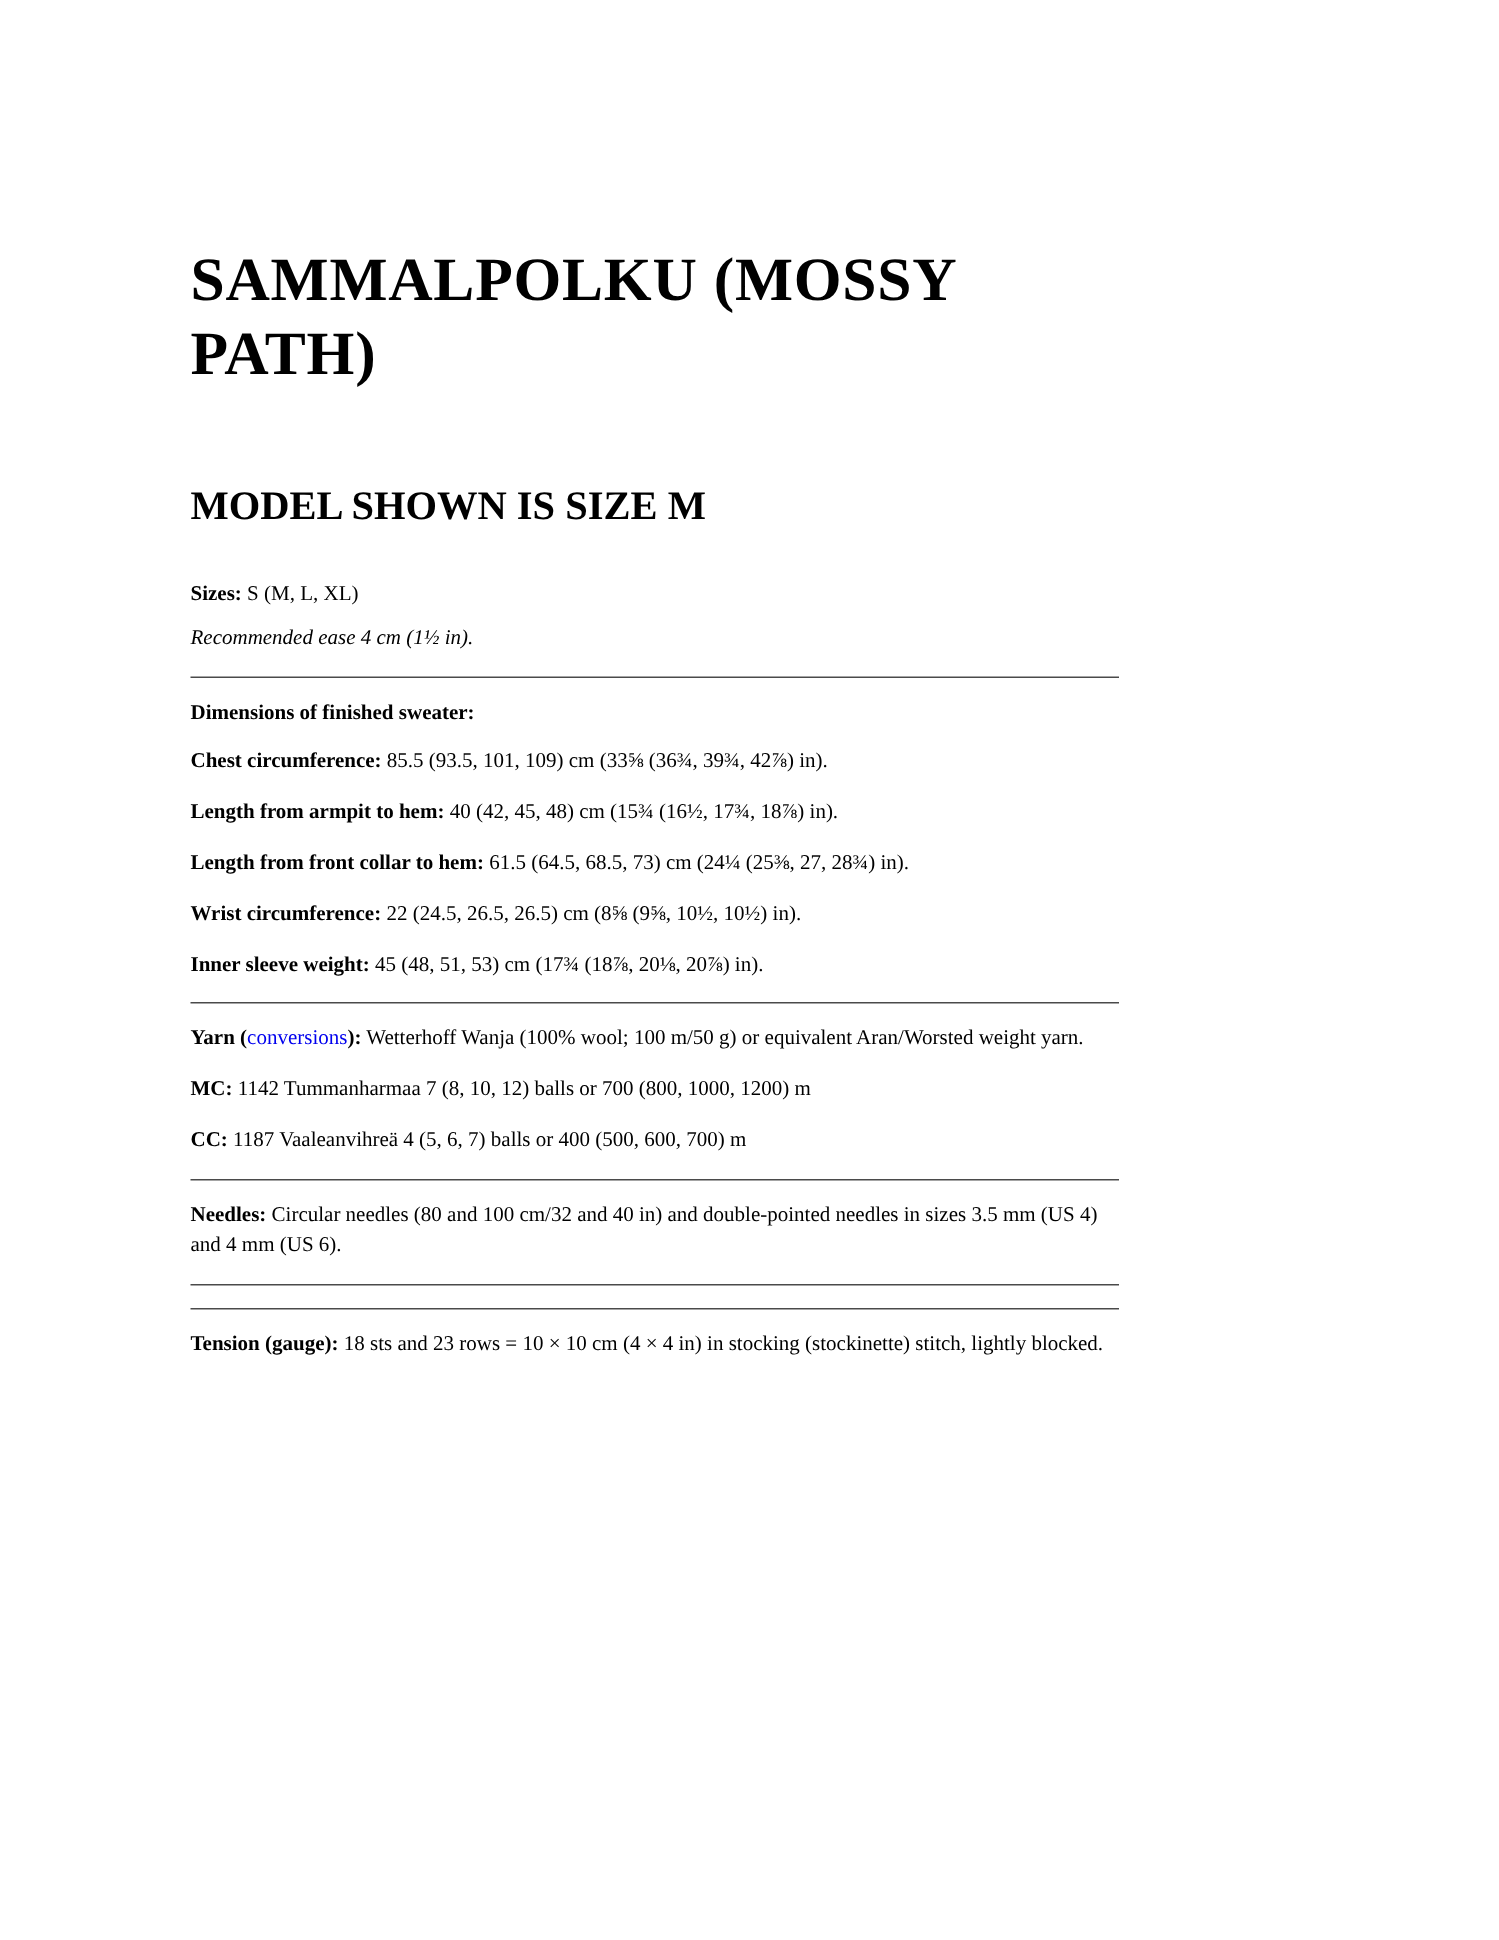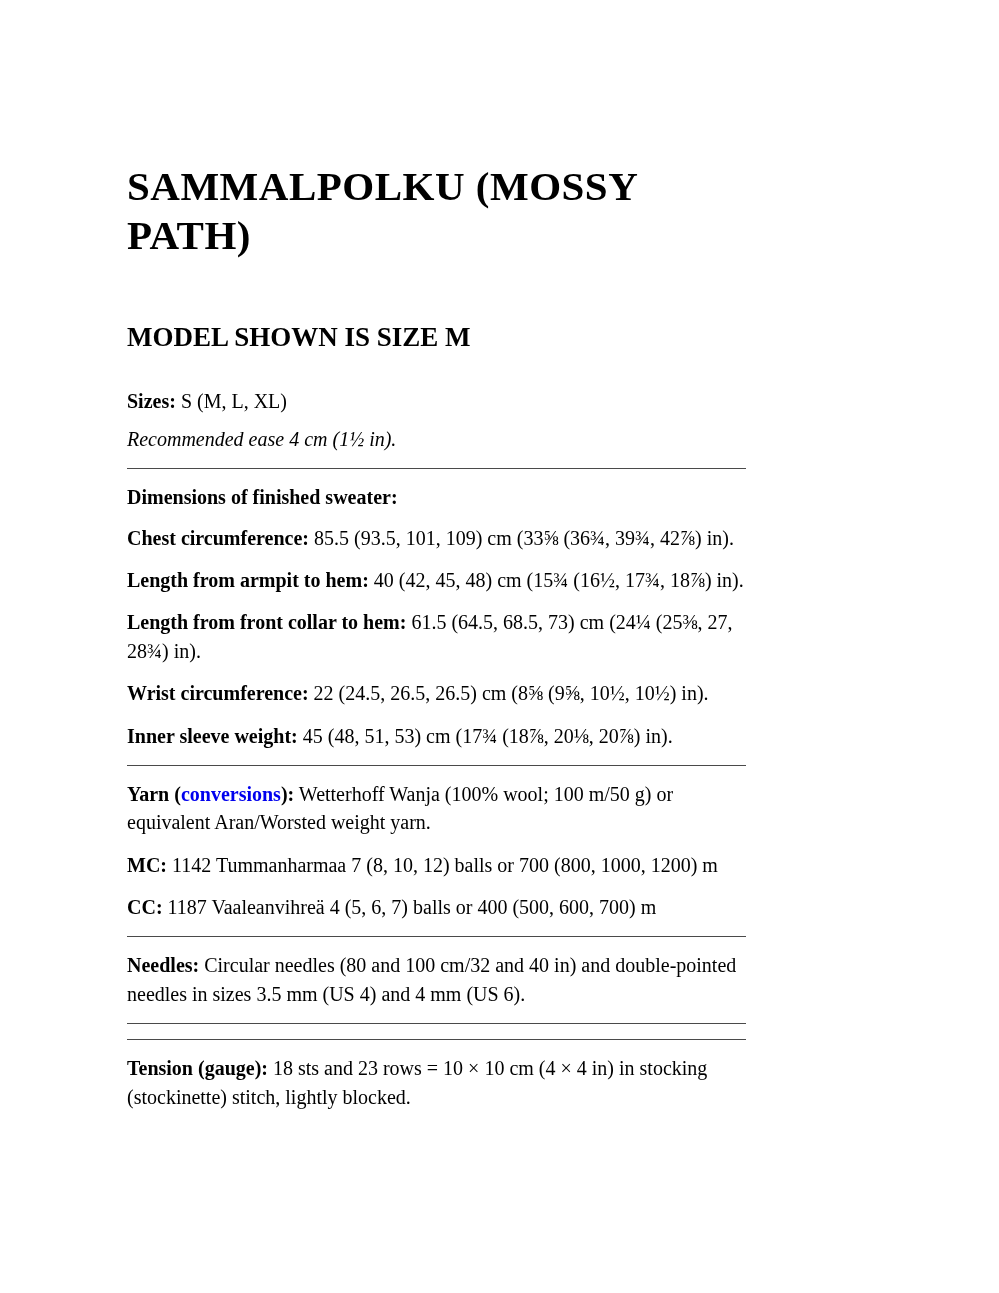--- a/index.html
+++ b/index.html
@@ -25,39 +25,39 @@
     margin: 0 0 62px 0;
     letter-spacing: 0.5px;
     max-width: 640px;
   }
   h2.subtitle {
     font-size: 27px;
     font-weight: bold;
     margin: 0 0 34px 0;
   }
   p {
-    font-size: 20px;
+    font-size: 14px;
     line-height: 1.42;
     margin: 0 0 14px 0;
   }
   p.sizes { margin-bottom: 9px; }
   p.ease {
     font-style: italic;
     margin-bottom: 0;
   }
   hr.sep {
     border: none;
     border-top: 1px solid #4a4a4a;
     margin: 15px 0 14px 0;
   }
   .sec-header { margin-bottom: 12px; }
   b { font-weight: bold; }
   a.link {
     text-decoration: none;
-    font-weight: bold;
+    font-weight: normal;
     cursor: pointer;
   }
   p.last { margin-bottom: 0; }
 </style>
 </head>
 <body>
 
 <div class="page">
 
   <h1 class="title">SAMMALPOLKU (MOSSY PATH)</h1>

